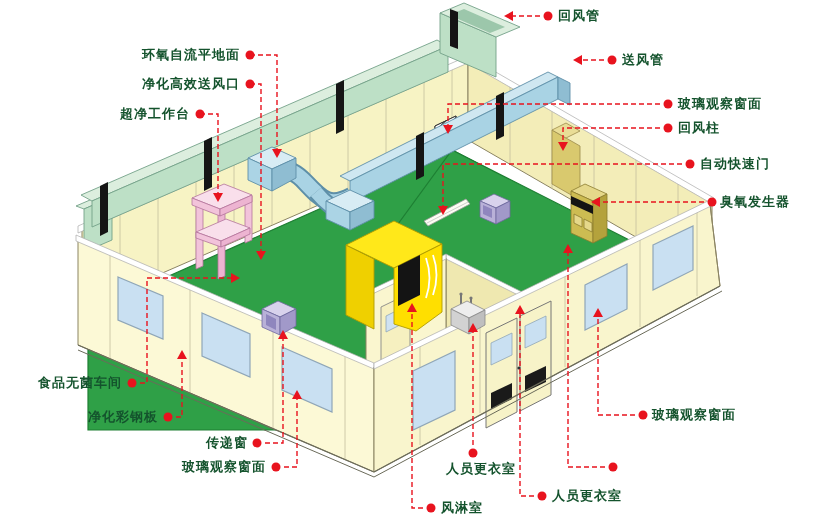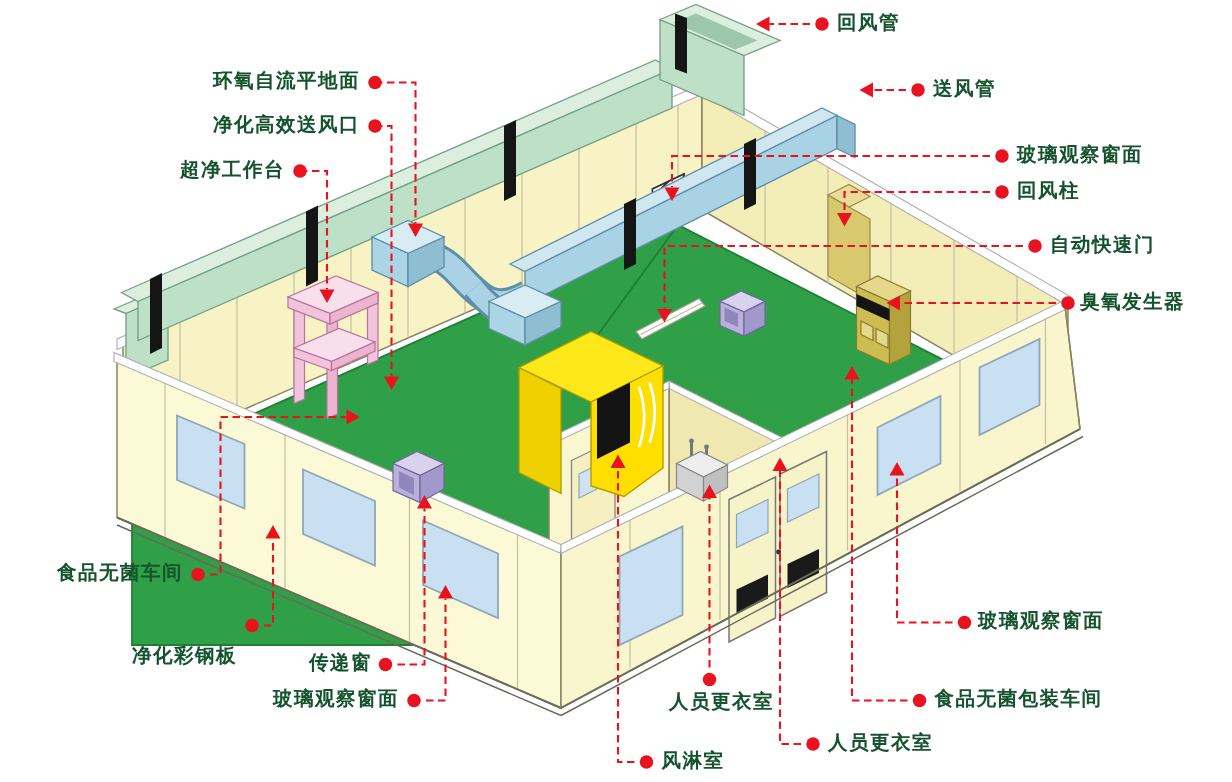--- a/index.html
+++ b/index.html
@@ -288,22 +288,21 @@
 <div class="lbl" style="right:581px;top:47px">环氧自流平地面</div>
 <div class="lbl" style="right:581px;top:76px">净化高效送风口</div>
 <div class="lbl" style="right:631px;top:106px">超净工作台</div>
 <div class="lbl" style="left:558px;top:8px">回风管</div>
 <div class="lbl" style="left:622px;top:52px">送风管</div>
 <div class="lbl" style="left:678px;top:96px">玻璃观察窗面</div>
 <div class="lbl" style="left:678px;top:120px">回风柱</div>
 <div class="lbl" style="left:700px;top:156px">自动快速门</div>
 <div class="lbl" style="left:720px;top:194px">臭氧发生器</div>
 <div class="lbl" style="right:699px;top:375px">食品无菌车间</div>
-<div class="lbl" style="right:663px;top:430px">净化彩钢板</div>
+<div class="lbl" style="right:663px;top:409px">净化彩钢板</div>
 <div class="lbl" style="right:573px;top:435px">传递窗</div>
 <div class="lbl" style="right:555px;top:459px">玻璃观察窗面</div>
 <div class="lbl" style="left:441px;top:500px">风淋室</div>
 <div class="lbl" style="left:446px;top:461px">人员更衣室</div>
 <div class="lbl" style="left:552px;top:488px">人员更衣室</div>
-<div class="lbl" style="left:623px;top:459px">食品无菌包装车间</div>
 <div class="lbl" style="left:652px;top:407px">玻璃观察窗面</div>
 
 </div>
 
 </body></html>

